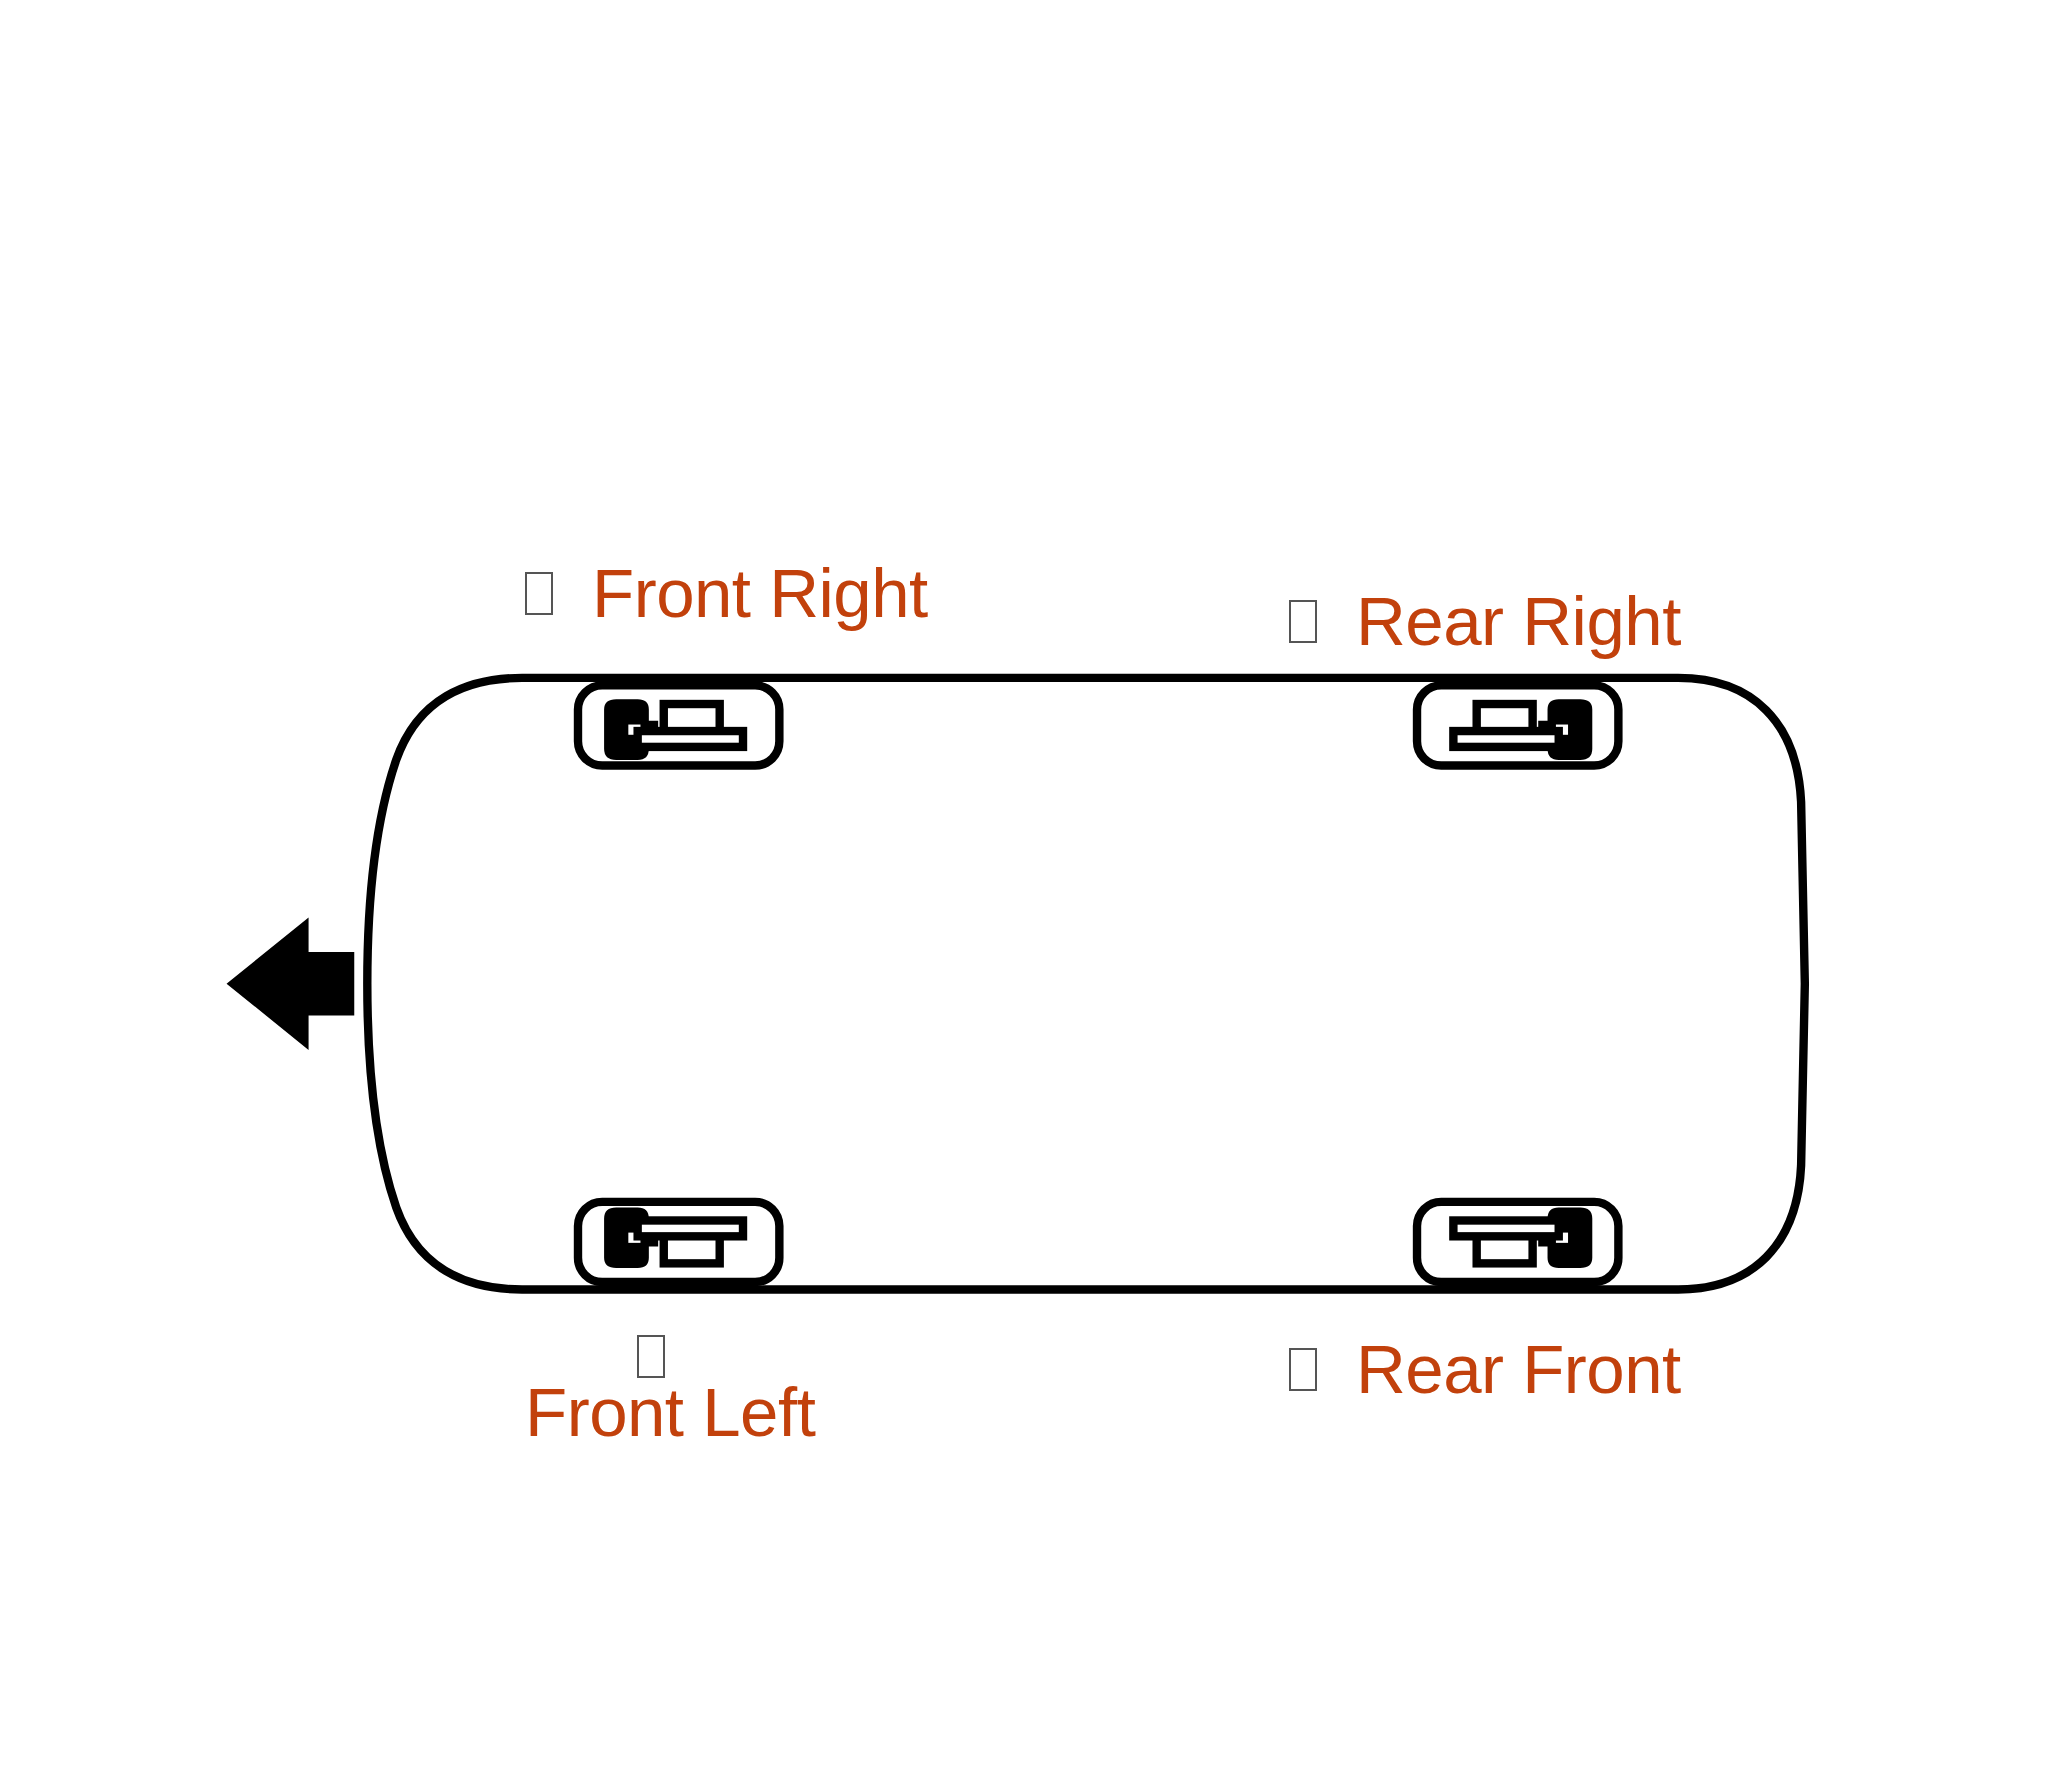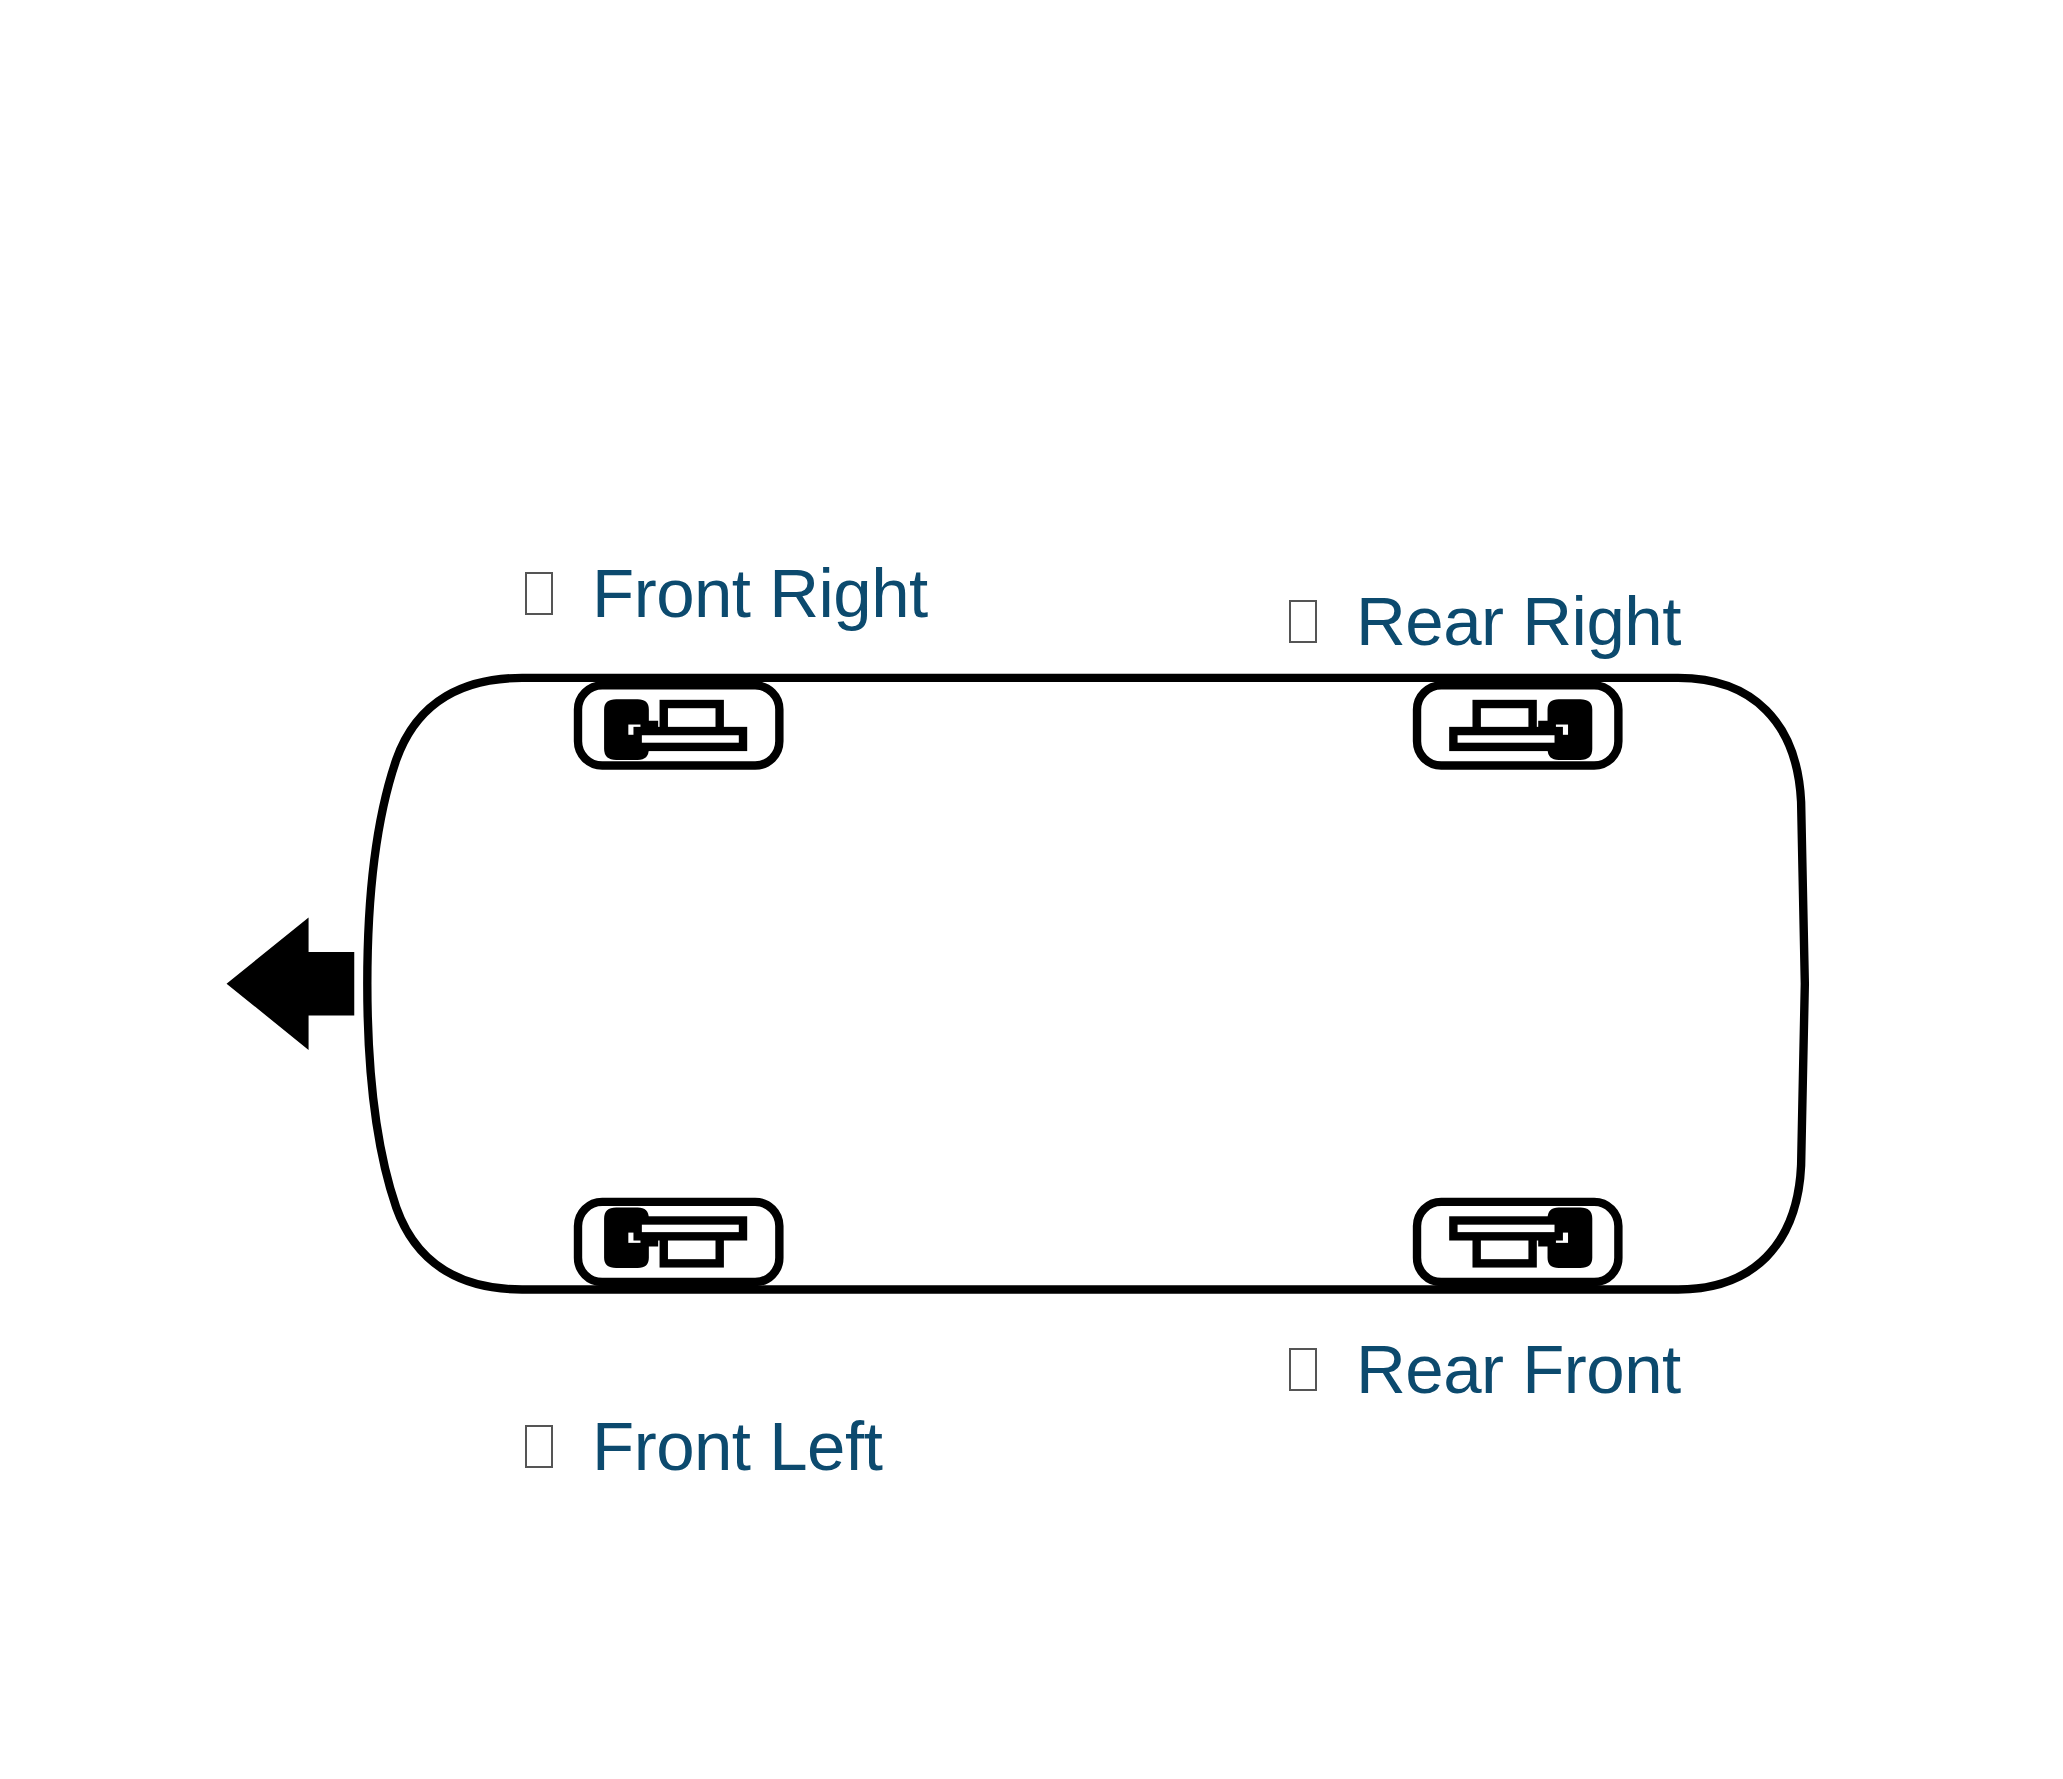--- a/index.html
+++ b/index.html
@@ -29,40 +29,40 @@
   }
   .wheel-label {
     position: absolute;
     display: flex;
     align-items: center;
     white-space: nowrap;
     font-family: "Liberation Sans", sans-serif;
     font-size: 69px;
     font-weight: 400;
     line-height: 1;
-    color: #0c4a6e;
+    color: #c2410c;
     letter-spacing: -0.5px;
   }
   .label-box-glyph {
     display: inline-block;
     width: 28px;
     height: 43px;
     border: 2.8px solid #555555;
     box-sizing: border-box;
     margin-right: 39px;
     background: transparent;
     flex: none;
   }
   .label-text {
     display: inline-block;
   }
   
   #label-front-right { left: 525px; top: 559px; }
   #label-rear-right  { left: 1289px; top: 559px; margin-top: 28px; }
-  #label-front-left  { left: 525px; top: 1412px; }
+  #label-front-left  { left: 525px; top: 1335px; flex-direction: column; }
   #label-rear-left   { left: 1289px; top: 1335px; }
 </style>
 </head>
 <body>
 
 <div id="stage">
 
   <svg class="diagram-svg" viewBox="0 0 2214 1909" xmlns="http://www.w3.org/2000/svg">
 
     <defs>

